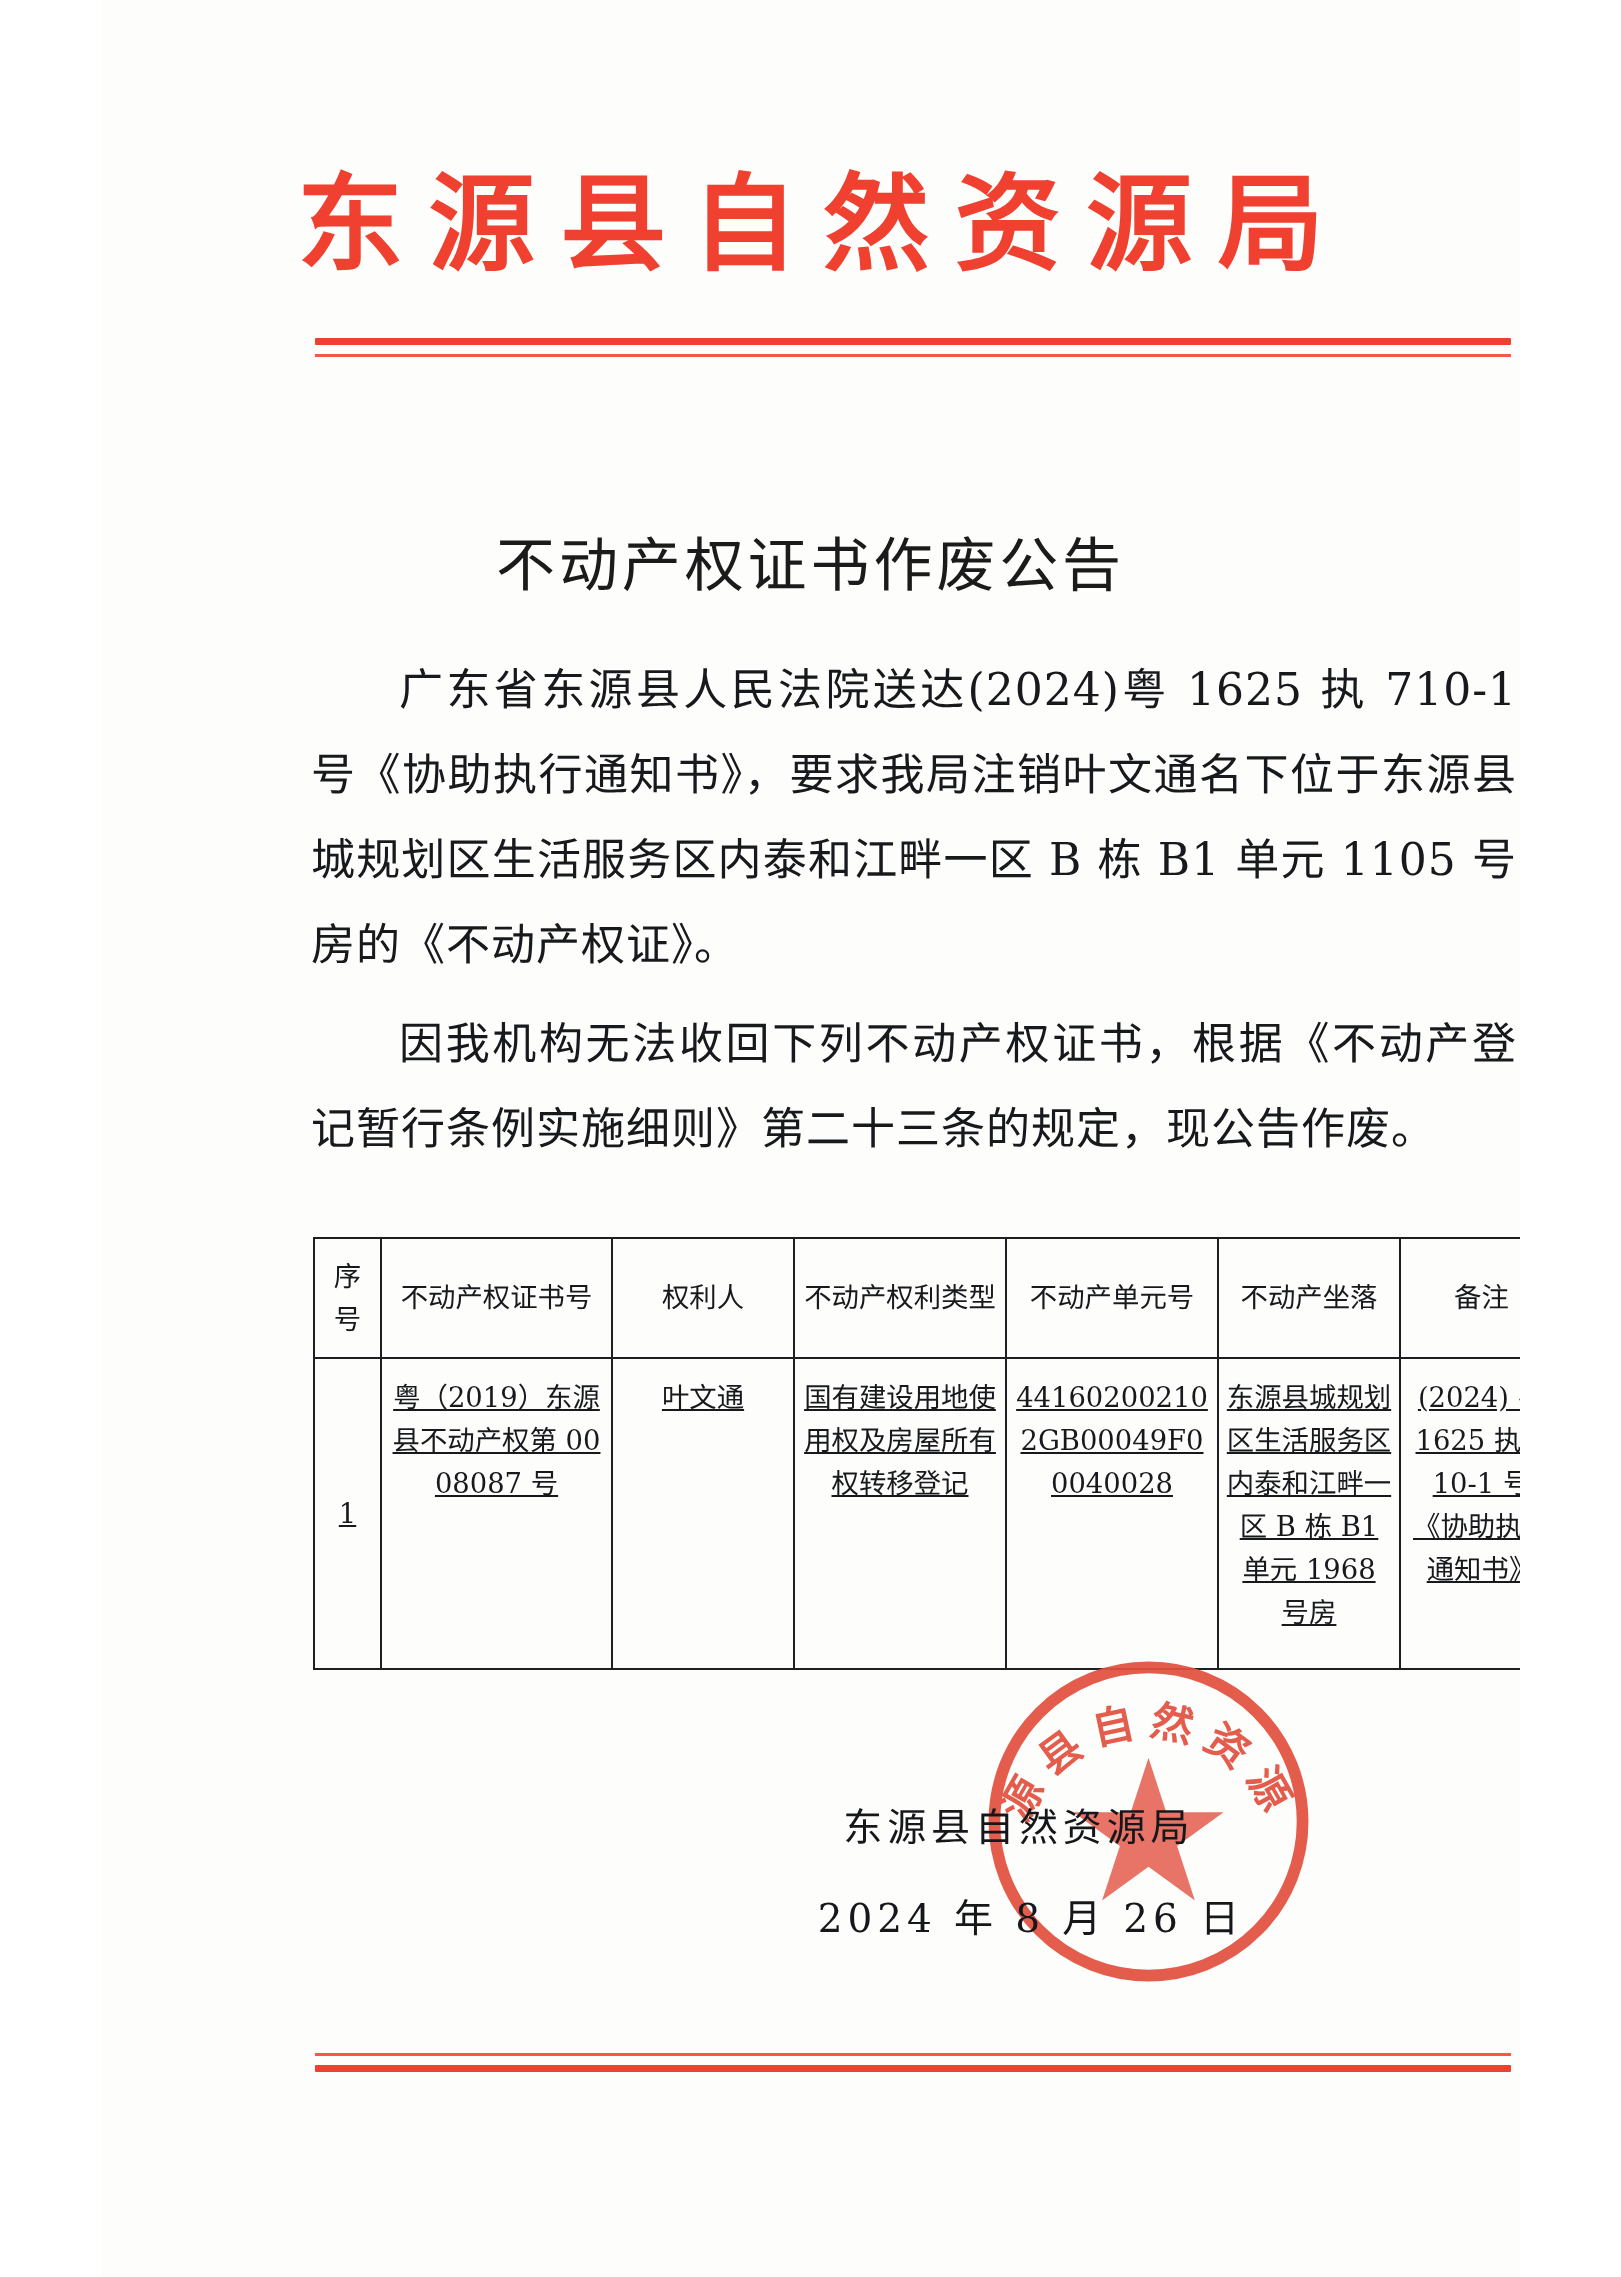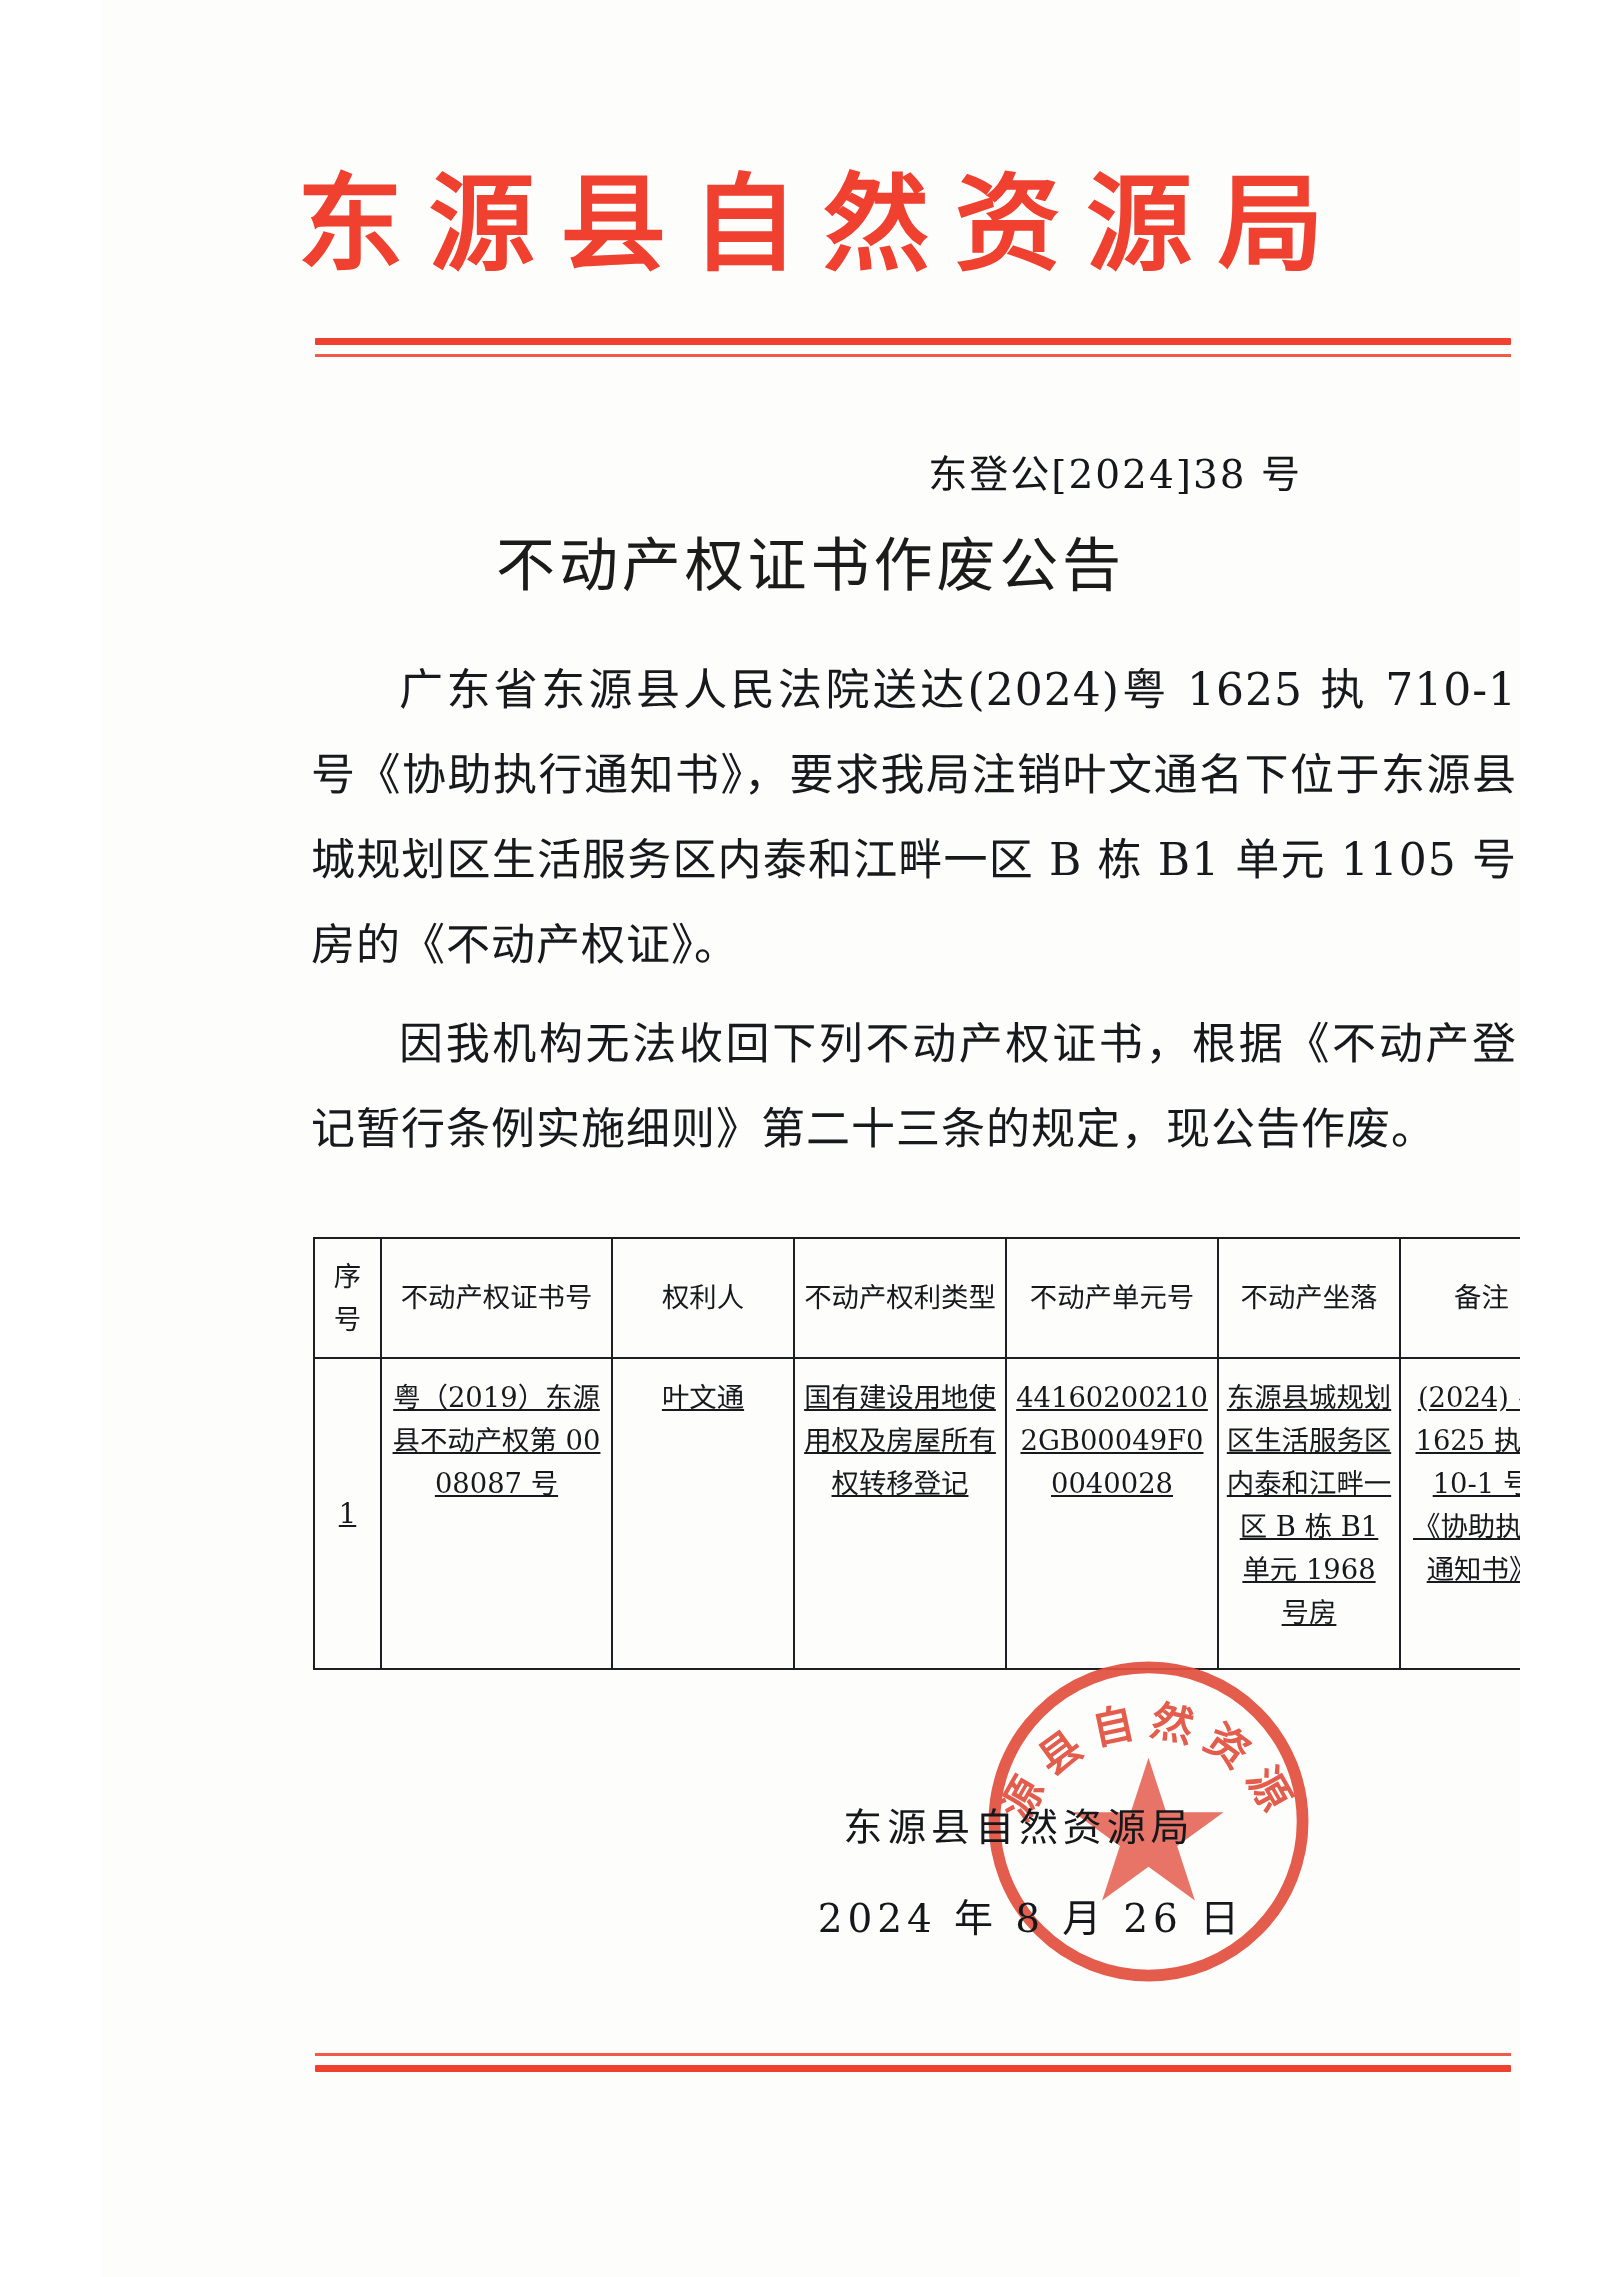--- a/index.html
+++ b/index.html
@@ -202,21 +202,20 @@
 
   <div class="letterhead">
     <div class="letterhead-title">东源县自然资源局</div>
   </div>
 
   <div class="rule-group top">
     <div class="rule-thick"></div>
     <div class="rule-thin"></div>
   </div>
 
-  <div class="doc-number">东登公[2024]38 号</div>
 
   <div class="doc-title">不动产权证书作废公告</div>
 
   <div class="body-text">
     <p class="para">广东省东源县人民法院送达(2024)粤 1625 执 710-1 号《协助执行通知书》，要求我局注销叶文通名下位于东源县城规划区生活服务区内泰和江畔一区 B 栋 B1 单元 1105 号房的《不动产权证》。</p>
     <p class="para">因我机构无法收回下列不动产权证书，根据《不动产登记暂行条例实施细则》第二十三条的规定，现公告作废。</p>
   </div>
 
   <div class="tbl-wrap">
     <table class="notice">

